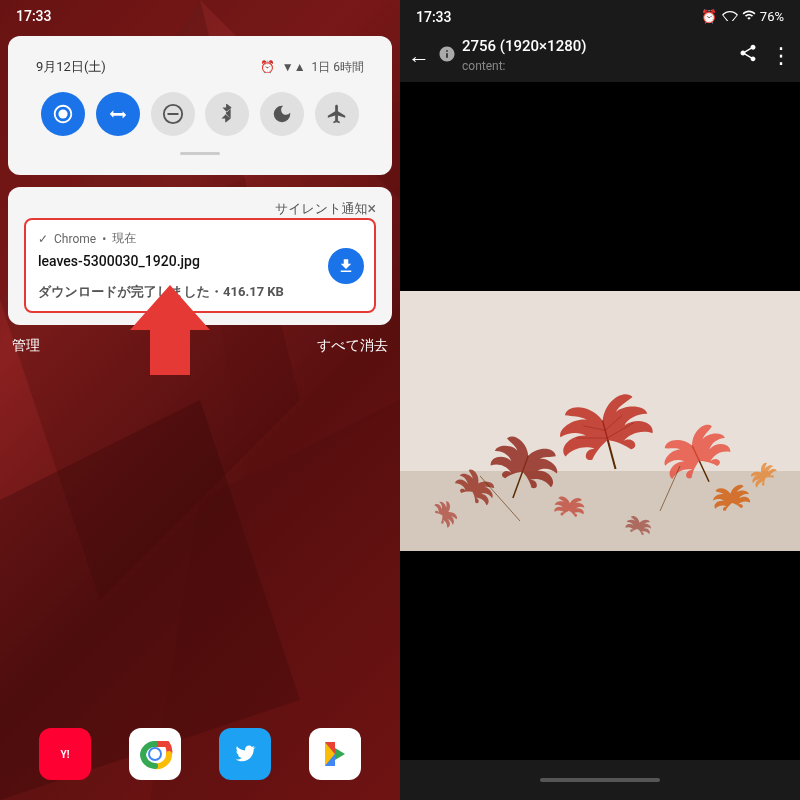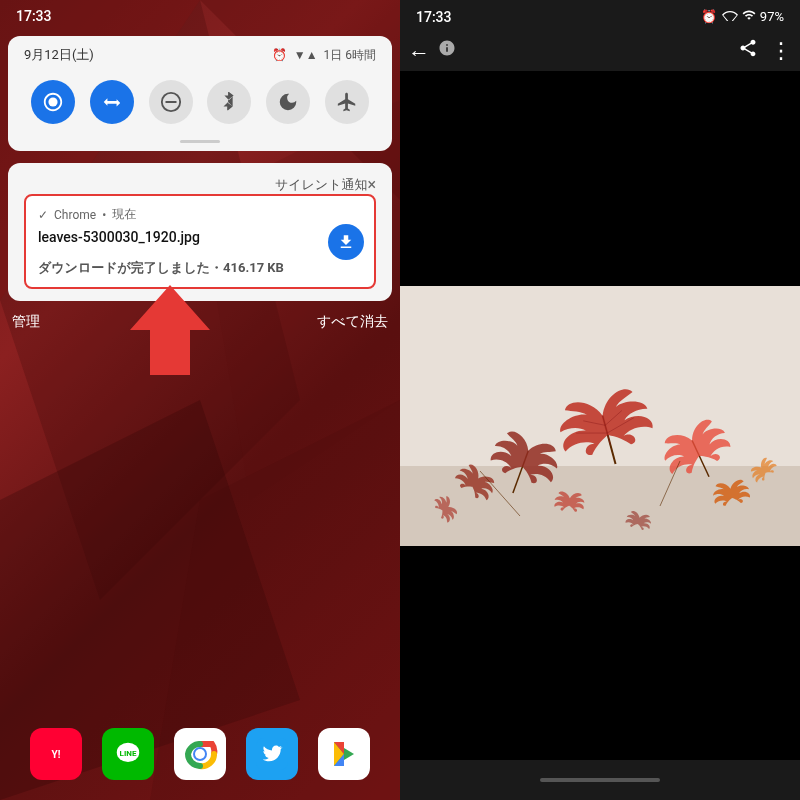--- a/index.html
+++ b/index.html
@@ -29,21 +29,21 @@
       color: white;
       font-size: 14px;
       font-weight: 500;
     }
 
     
     .notification-panel {
       background: #f5f5f5;
       border-radius: 12px;
       margin: 4px 8px;
-      padding: 0;
+      padding: 12px;
       overflow: hidden;
     }
 
     .date-header {
       display: flex;
       justify-content: space-between;
       align-items: center;
       padding: 10px 16px 8px;
       font-size: 13px;
       color: #333;
@@ -446,27 +446,20 @@
     <span class="notif-footer-btn" style="color:white;">管理</span>
     <span class="notif-footer-btn" style="color:white;">すべて消去</span>
   </div>
 
   <div class="bottom-dock">
 
     <div class="dock-icon yahoo">
       <span style="font-size:10px;font-weight:bold;color:white;">Y!</span>
     </div>
 
-    <div class="dock-icon line">
-      <svg width="32" height="32" viewBox="0 0 40 40">
-        <rect width="40" height="40" rx="8" fill="#00b900"></rect>
-        <ellipse cx="20" cy="18" rx="14" ry="12" fill="white"></ellipse>
-        <text x="20" y="22" text-anchor="middle" font-size="10" font-weight="bold" fill="#00b900">LINE</text>
-      </svg>
-    </div>
 
     <div class="dock-icon chrome">
       <svg width="36" height="36" viewBox="0 0 36 36">
         <circle cx="18" cy="18" r="18" fill="white"></circle>
         <circle cx="18" cy="18" r="10" fill="none" stroke="#4285f4" stroke-width="0"></circle>
         <path d="M18 8 A10 10 0 0 1 26.66 13 L18 13 A5 5 0 0 0 13 18 A5 5 0 0 0 18 23 A5 5 0 0 0 23 18" fill="none"></path>
 
         <path d="M18 8 L30 8 A12 12 0 0 1 32 18" stroke="#ea4335" stroke-width="6" fill="none" stroke-linecap="round"></path>
         <path d="M32 18 A12 12 0 0 1 18 30" stroke="#fbbc05" stroke-width="6" fill="none" stroke-linecap="round"></path>
         <path d="M18 30 A12 12 0 0 1 6 18 A12 12 0 0 1 18 8" stroke="#34a853" stroke-width="6" fill="none" stroke-linecap="round"></path>
@@ -503,31 +496,35 @@
       <span>
         <svg width="16" height="12" viewBox="0 0 24 18" fill="white">
           <path d="M12 3C7 3 2.73 5.11 0 8.5L12 24l12-15.5C21.27 5.11 17 3 12 3zm0 2c3.9 0 7.4 1.65 9.9 4.3L12 21 2.1 9.3C4.6 6.65 8.1 5 12 5z"></path>
         </svg>
       </span>
       <span>
         <svg width="14" height="14" viewBox="0 0 24 24" fill="white">
           <path d="M1 9l2 2c4.97-4.97 13.03-4.97 18 0l2-2C16.93 2.93 7.08 2.93 1 9zm8 8l3 3 3-3c-1.65-1.66-4.34-1.66-6 0zm-4-4l2 2c2.76-2.76 7.24-2.76 10 0l2-2C15.14 9.14 8.87 9.14 5 13z"></path>
         </svg>
       </span>
-      <span style="font-size:13px;">97%</span>
+      <span style="font-size:13px;">76%</span>
     </div>
   </div>
 
   <div class="image-viewer-header">
     <span class="header-back">←</span>
     <div style="margin-right:6px;">
       <svg width="18" height="18" viewBox="0 0 24 24" fill="#aaa">
         <path d="M12 2C6.48 2 2 6.48 2 12s4.48 10 10 10 10-4.48 10-10S17.52 2 12 2zm1 15h-2v-6h2v6zm0-8h-2V7h2v2z"></path>
       </svg>
     </div>
+    <div>
+      <span class="header-title">2756 (1920×1280)</span>
+      <span class="header-subtitle">content:</span>
+    </div>
     <div class="header-actions">
       <span class="header-action-icon">
         <svg width="20" height="20" viewBox="0 0 24 24" fill="white">
           <path d="M18 16.08c-.76 0-1.44.3-1.96.77L8.91 12.7c.05-.23.09-.46.09-.7s-.04-.47-.09-.7l7.05-4.11c.54.5 1.25.81 2.04.81 1.66 0 3-1.34 3-3s-1.34-3-3-3-3 1.34-3 3c0 .24.04.47.09.7L8.04 9.81C7.5 9.31 6.79 9 6 9c-1.66 0-3 1.34-3 3s1.34 3 3 3c.79 0 1.5-.31 2.04-.81l7.12 4.16c-.05.21-.08.43-.08.65 0 1.61 1.31 2.92 2.92 2.92 1.61 0 2.92-1.31 2.92-2.92s-1.31-2.92-2.92-2.92z"></path>
         </svg>
       </span>
       <span class="header-action-icon" style="font-size:22px;">⋮</span>
     </div>
   </div>
 

